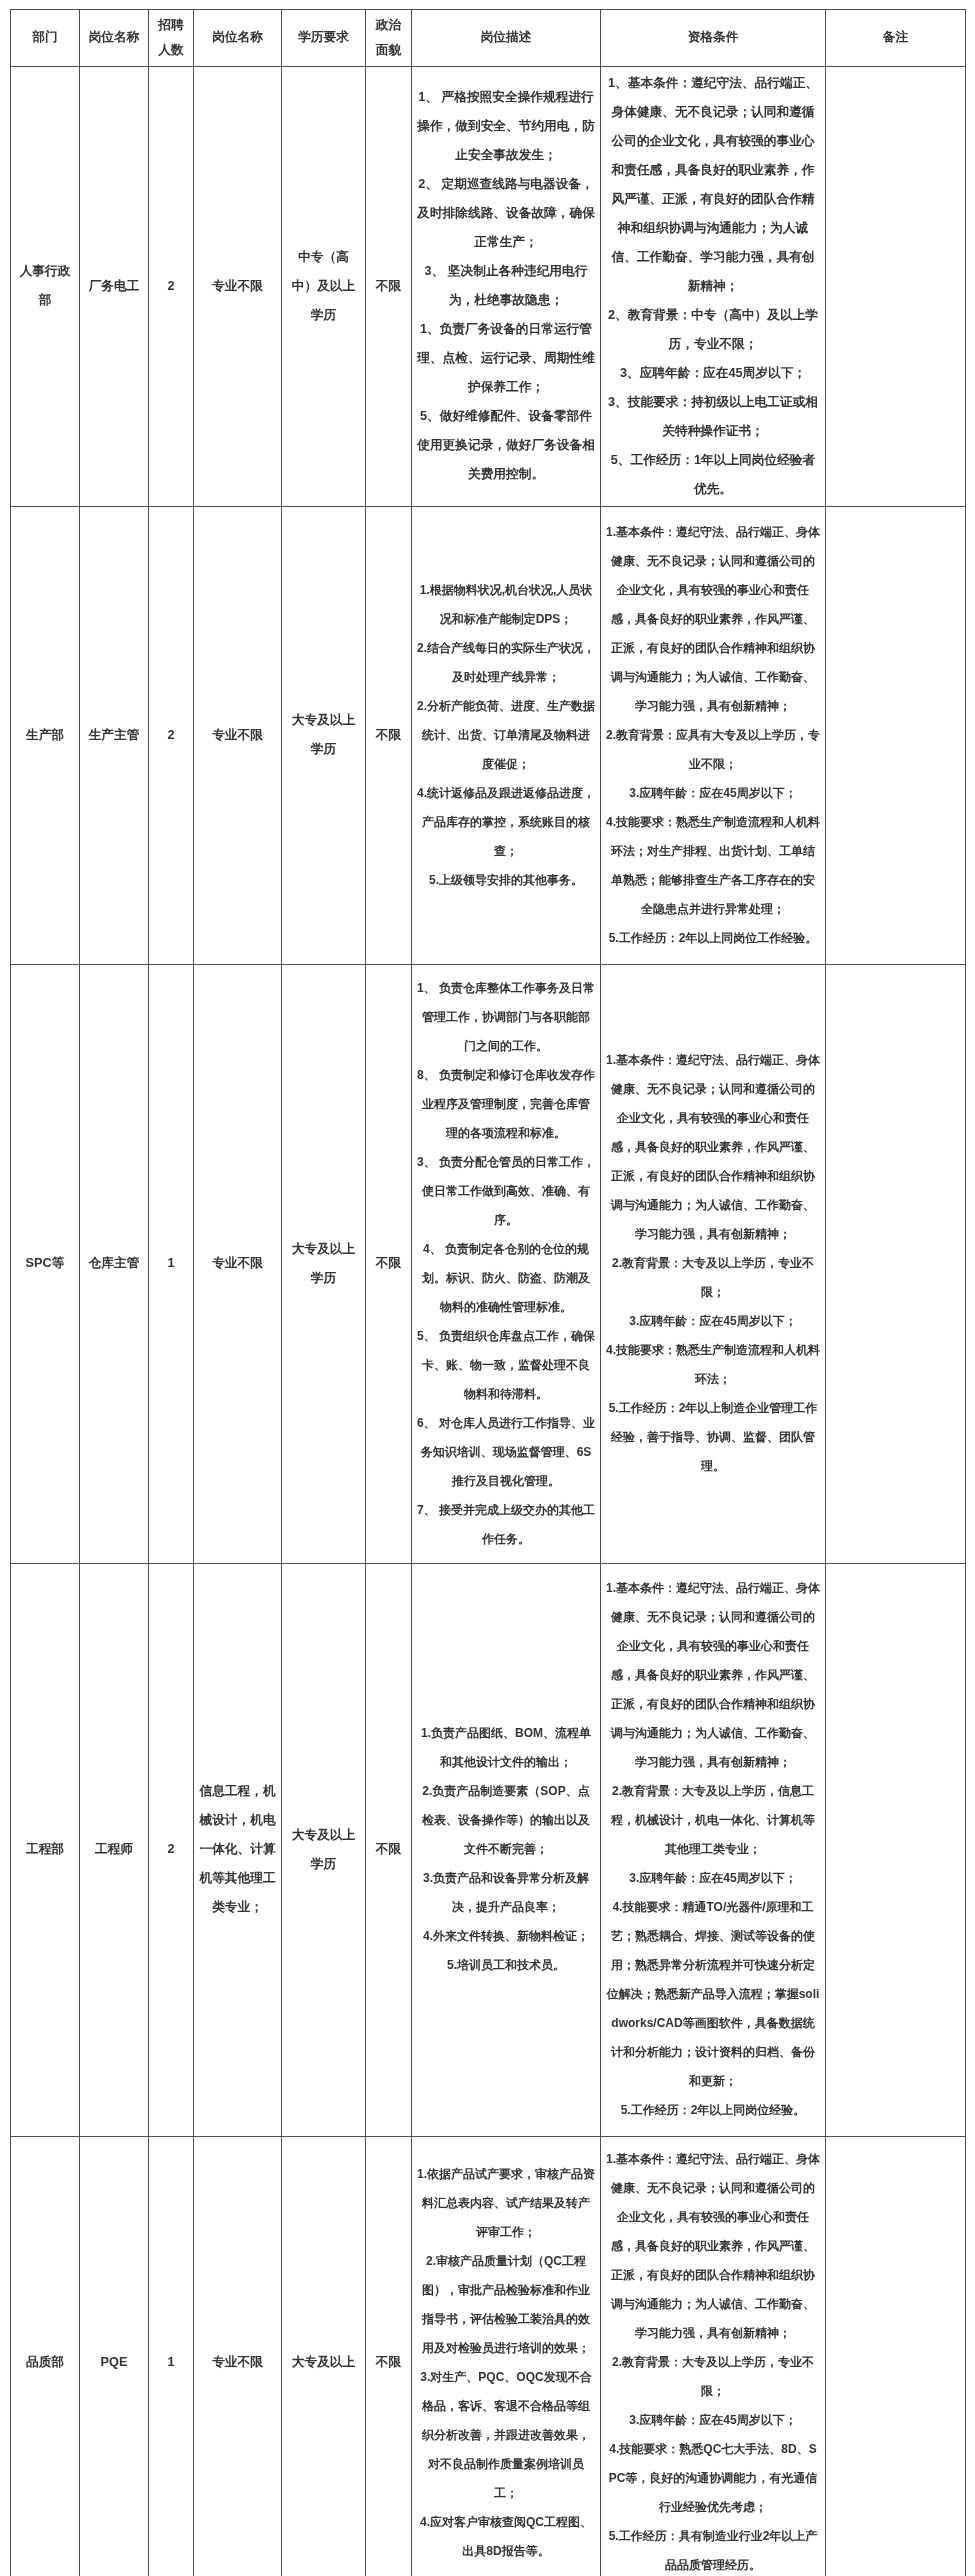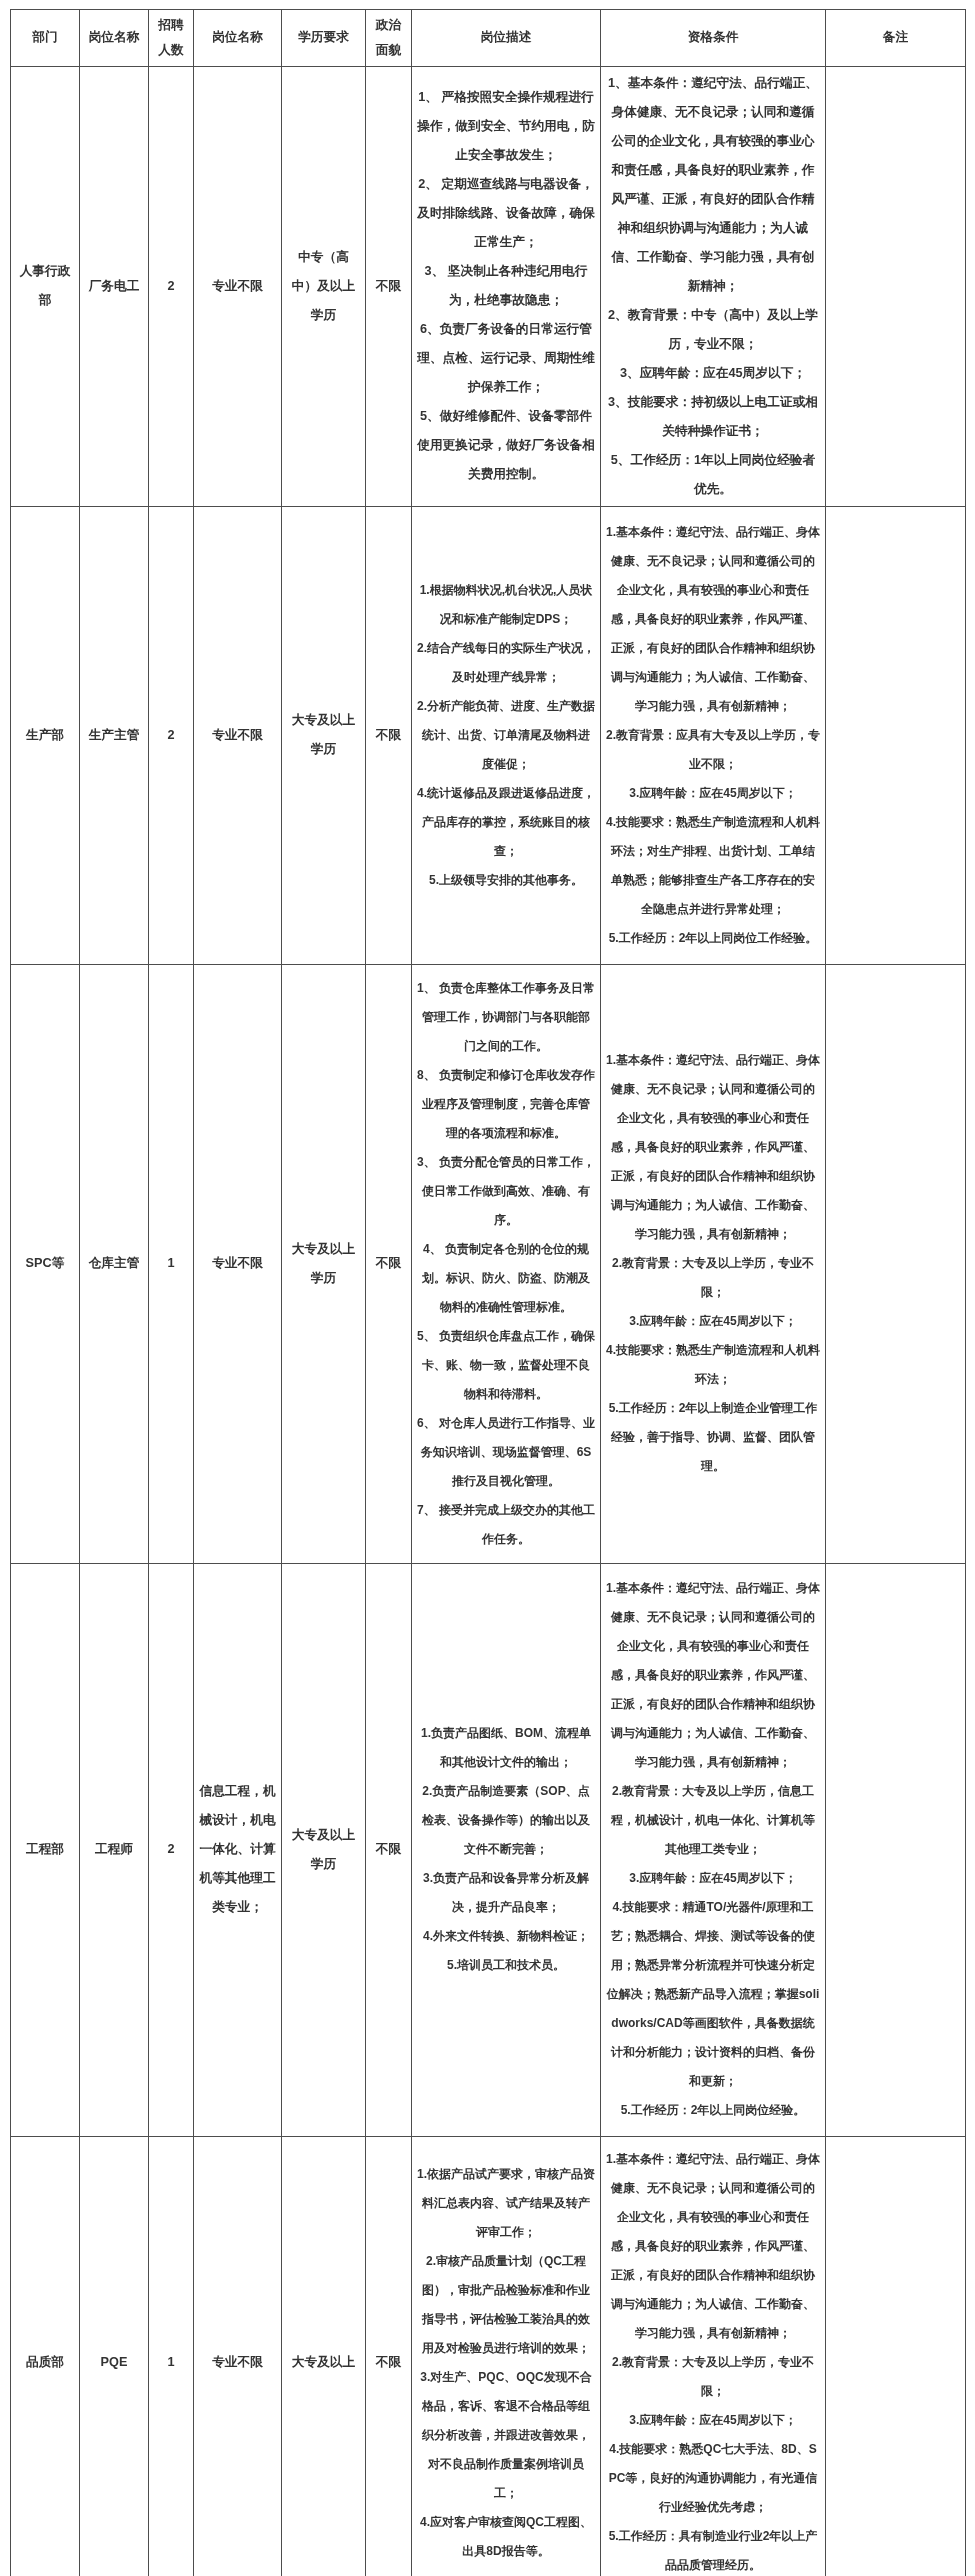--- a/index.html
+++ b/index.html
@@ -83,21 +83,21 @@
         <td>人事行政部</td>
         <td>厂务电工</td>
         <td>2</td>
         <td>专业不限</td>
         <td>中专（高中）及以上学历</td>
         <td>不限</td>
         <td class="fs14">
             <div class="para">1、 严格按照安全操作规程进行操作，做到安全、节约用电，防止安全事故发生；</div>
             <div class="para">2、 定期巡查线路与电器设备，及时排除线路、设备故障，确保正常生产；</div>
             <div class="para">3、 坚决制止各种违纪用电行为，杜绝事故隐患；</div>
-            <div class="para">6、负责厂务设备的日常运行管理、点检、运行记录、周期性维护保养工作；</div>
+            <div class="para">1、负责厂务设备的日常运行管理、点检、运行记录、周期性维护保养工作；</div>
             <div class="para">5、做好维修配件、设备零部件使用更换记录，做好厂务设备相关费用控制。</div>
           </td>
         <td class="fs14">
             <div class="para">1、基本条件：遵纪守法、品行端正、身体健康、无不良记录；认同和遵循公司的企业文化，具有较强的事业心和责任感，具备良好的职业素养，作风严谨、正派，有良好的团队合作精神和组织协调与沟通能力；为人诚信、工作勤奋、学习能力强，具有创新精神；</div>
             <div class="para">2、教育背景：中专（高中）及以上学历，专业不限；</div>
             <div class="para">3、应聘年龄：应在45周岁以下；</div>
             <div class="para">3、技能要求：持初级以上电工证或相关特种操作证书；</div>
             <div class="para">5、工作经历：1年以上同岗位经验者优先。</div>
           </td>
         <td></td>

